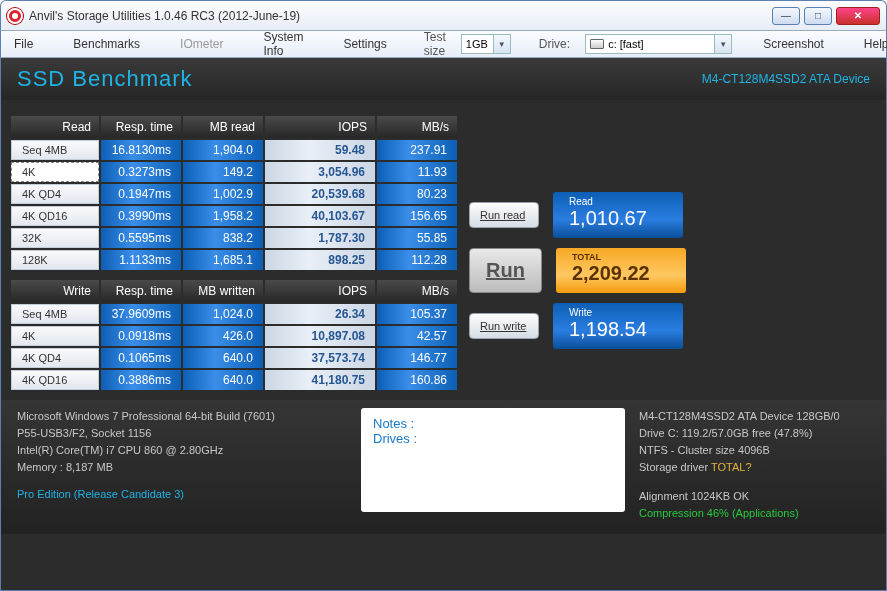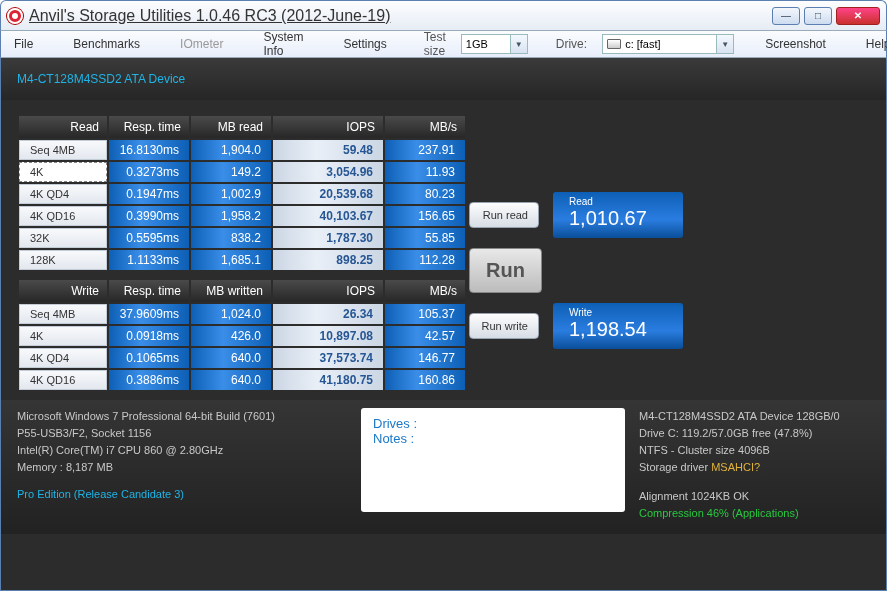--- a/index.html
+++ b/index.html
@@ -2,21 +2,21 @@
 <html><head>
 <meta charset="utf-8">
 <style>
 * { margin:0; padding:0; box-sizing:border-box; font-family:"Segoe UI",Tahoma,sans-serif; }
 body { background:#fff; width:887px; height:591px; overflow:hidden; }
 
 
 .titlebar { height:30px; background:linear-gradient(#fdfdfe,#e6ecf5); border:1px solid #5a7fb0; border-bottom:0; display:flex; align-items:center; padding:0 6px; border-radius:6px 6px 0 0; }
 .titlebar .app-icon { width:16px; height:16px; background:#d23; border-radius:50%; margin-right:6px; display:flex; align-items:center; justify-content:center; box-shadow:inset 0 0 0 2px #fff,0 0 0 1px #a00; }
 .titlebar .app-icon::before { content:""; width:6px; height:6px; background:#fff; border-radius:50%; }
-.titlebar .title { font-size:16px; color:#333; flex:1;text-decoration:underline; }
+.titlebar .title { font-size:12px; color:#333; flex:1; }
 .winbtns { display:flex; gap:4px; }
 .winbtn { width:28px; height:18px; border:1px solid #5a7fb0; border-radius:3px; background:linear-gradient(#f3f7fc,#cedcf0); display:flex; align-items:center; justify-content:center; font-size:10px; color:#345; cursor:pointer; }
 .winbtn.close { background:linear-gradient(#f48,#c9302c); border-color:#a02020; color:#fff; width:44px; font-weight:bold; }
 
 
 .toolbar { height:28px; background:linear-gradient(#fafbfd,#e7eefb); border:1px solid #9ab; border-left:1px solid #5a7fb0; border-right:1px solid #5a7fb0; display:flex; align-items:center; padding:0 4px; gap:9px; font-size:12px; }
 .tbitem { padding:3px 8px; border:1px solid transparent; border-radius:3px; color:#333; cursor:pointer; }
 .tbitem.disabled { color:#999; cursor:default; }
 .toolbar .sep { width:1px; height:20px; background:#b8c4d4; margin:0 2px; }
 .inset { border:1px solid #9bb; background:#fff; height:20px; font-size:11px; padding:0 4px; display:flex; align-items:center; }
@@ -26,33 +26,33 @@
 .drive-ico { display:inline-block; width:14px; height:10px; border:1px solid #666; background:linear-gradient(#fff,#ccc); margin-right:4px; border-radius:1px; }
 
 
 .main { background:#2c2c2c; border:1px solid #5a7fb0; border-top:0; height:533px; padding:0 0 0 0; }
 .header-strip { height:42px; background:linear-gradient(#3a3a3a,#262626); display:flex; align-items:center; padding:0 16px; }
 .header-strip .bm-title { color:#1fb4e6; font-size:22px; font-weight:300; letter-spacing:1px; flex:1; }
 .header-strip .device { text-align:right; font-size:12px; line-height:14px; }
 .header-strip .device .d1 { color:#1fb4e6; }
 .header-strip .device .d2 { color:#28c840; }
 
-.content { padding:14px 16px 8px 16px; display:flex; gap:2px; }
+.content { padding:14px 16px 8px 8px; display:flex; gap:10px; }
 .tables { }
 table { border-collapse:separate; border-spacing:2px; }
 th { background:linear-gradient(#4a4a4a,#272727); color:#fff; font-weight:normal; font-size:12px; padding:4px 8px; text-align:right; min-width:80px; height:22px; }
 th.rowlabel { text-align:right; min-width:88px; }
 td.rowlabel { background:linear-gradient(#f8f9fb,#e3e8ef); color:#333; font-size:11px; padding:3px 10px; border:1px solid #c4ccd7; cursor:default; }
 td.rowlabel.sel { border:1px dashed #888; background:#fff; }
 td.val { background:linear-gradient(90deg,#0d5fb5,#3a8ee8 40%,#0d5fb5); color:#fff; font-size:12px; text-align:right; padding:3px 10px; font-weight:500; }
 td.val.light { background:linear-gradient(90deg,#cbd6e4,#e9eff7 40%,#cbd6e4); color:#265693; font-weight:600; }
 
 .side { flex:1; display:flex; flex-direction:column; gap:10px; padding-top:40px; }
 .side-row { display:flex; align-items:center; gap:14px; }
-.btn { background:linear-gradient(#fdfdfd,#d7dde5); border:1px solid #98a3b0; border-radius:4px; font-size:11px; padding:6px 10px; cursor:pointer; color:#333; min-width:70px; text-align:right; }
+.btn { background:linear-gradient(#fdfdfd,#d7dde5); border:1px solid #98a3b0; border-radius:4px; font-size:11px; padding:6px 10px; cursor:pointer; color:#333; min-width:70px; text-align:left;text-decoration:underline; }
 .btn.big { font-size:20px; font-weight:bold; padding:10px 16px; color:#555; background:linear-gradient(#e8e8e8,#bcbcbc); border-color:#888; }
 .scorebox { background:linear-gradient(180deg,#0d5fb5,#2a7de0 60%,#0a4e99); color:#fff; border-radius:3px; padding:4px 16px 8px 16px; min-width:130px; }
 .scorebox .lbl { font-size:10px; }
 .scorebox .num { font-size:20px; text-align:left; }
 .scorebox.total { background:linear-gradient(180deg,#f6a823,#ffc861 60%,#f49b0e); color:#5a3200; }
 .scorebox.total .lbl { font-weight:bold; font-size:9px; }
 .scorebox.total .num { color:#5a3200; font-weight:bold; }
 
 .footer { display:flex; gap:14px; padding:8px 16px 12px 16px; background:linear-gradient(#353535,#222); font-size:11px; }
 .sysinfo { color:#c8c8c8; line-height:17px; width:330px; }
@@ -82,40 +82,41 @@
   <div class="tbitem">Benchmarks</div>
   <div class="sep"></div>
   <div class="tbitem disabled">IOmeter</div>
   <div class="sep"></div>
   <div class="tbitem">System Info</div>
   <div class="sep"></div>
   <div class="tbitem">Settings</div>
   <div class="sep"></div>
   <span class="tb-label">Test size</span>
   <div class="combo">
-    <div class="inset" style="width:50px">1GB</div>
+    <div class="inset" style="width:33px">1GB</div>
     <div class="arrow">▼</div>
   </div>
   <div class="sep"></div>
   <span class="tb-label">Drive:</span>
   <div class="combo">
-    <div class="inset" style="width:115px">
+    <div class="inset" style="width:130px">
         <span class="drive-ico"></span>
         <span>c: [fast]</span>
       </div>
     <div class="arrow">▼</div>
   </div>
   <div class="sep"></div>
   <div class="tbitem">Screenshot</div>
   <div class="sep"></div>
   <div class="tbitem">Help</div>
 </div>
 
 <div class="main">
   <div class="header-strip">
+    <div class="bm-title">SSD Benchmark</div>
     <div class="device">
       <div class="d1">M4-CT128M4SSD2 ATA Device</div>
     </div>
   </div>
 
   <div class="content">
     <div class="tables">
       <table>
         <tbody>
             <tr>
@@ -219,46 +220,50 @@
       <div style="height:28px"></div>
       <div class="side-row">
         <div class="btn">Run read</div>
         <div class="scorebox">
           <div class="lbl">Read</div>
           <div class="num">1,010.67</div>
         </div>
       </div>
       <div class="side-row">
         <div class="btn big">Run</div>
+        <div class="scorebox total">
+          <div class="lbl">TOTAL</div>
+          <div class="num">2,209.22</div>
+        </div>
       </div>
       <div class="side-row">
         <div class="btn">Run write</div>
         <div class="scorebox">
           <div class="lbl">Write</div>
           <div class="num">1,198.54</div>
         </div>
       </div>
     </div>
   </div>
 
   <div class="footer">
     <div class="sysinfo">
       <div>Microsoft Windows 7 Professional  64-bit Build (7601)</div>
       <div>P55-USB3/F2, Socket 1156</div>
       <div>Intel(R) Core(TM) i7 CPU         860  @ 2.80GHz</div>
       <div>Memory : 8,187 MB</div>
       <span class="pro">Pro Edition (Release Candidate 3)</span>
     </div>
     <div class="notes">
+      <div>Notes :</div>
       <div>Drives :</div>
-      <div>Notes :</div>
     </div>
     <div class="driveinfo">
       <div>M4-CT128M4SSD2 ATA Device 128GB/0</div>
       <div>Drive C: 119.2/57.0GB free (47.8%)</div>
       <div>NTFS - Cluster size 4096B</div>
-      <div><span>Storage driver  </span><span class="hl-y">MSAHCI?</span></div>
+      <div><span>Storage driver  </span><span class="hl-y">TOTAL?</span></div>
       <div class="spacer"></div>
       <div>Alignment 1024KB OK</div>
       <div class="hl-g">Compression 46% (Applications)</div>
     </div>
   </div>
 </div>
 
 </body></html>

